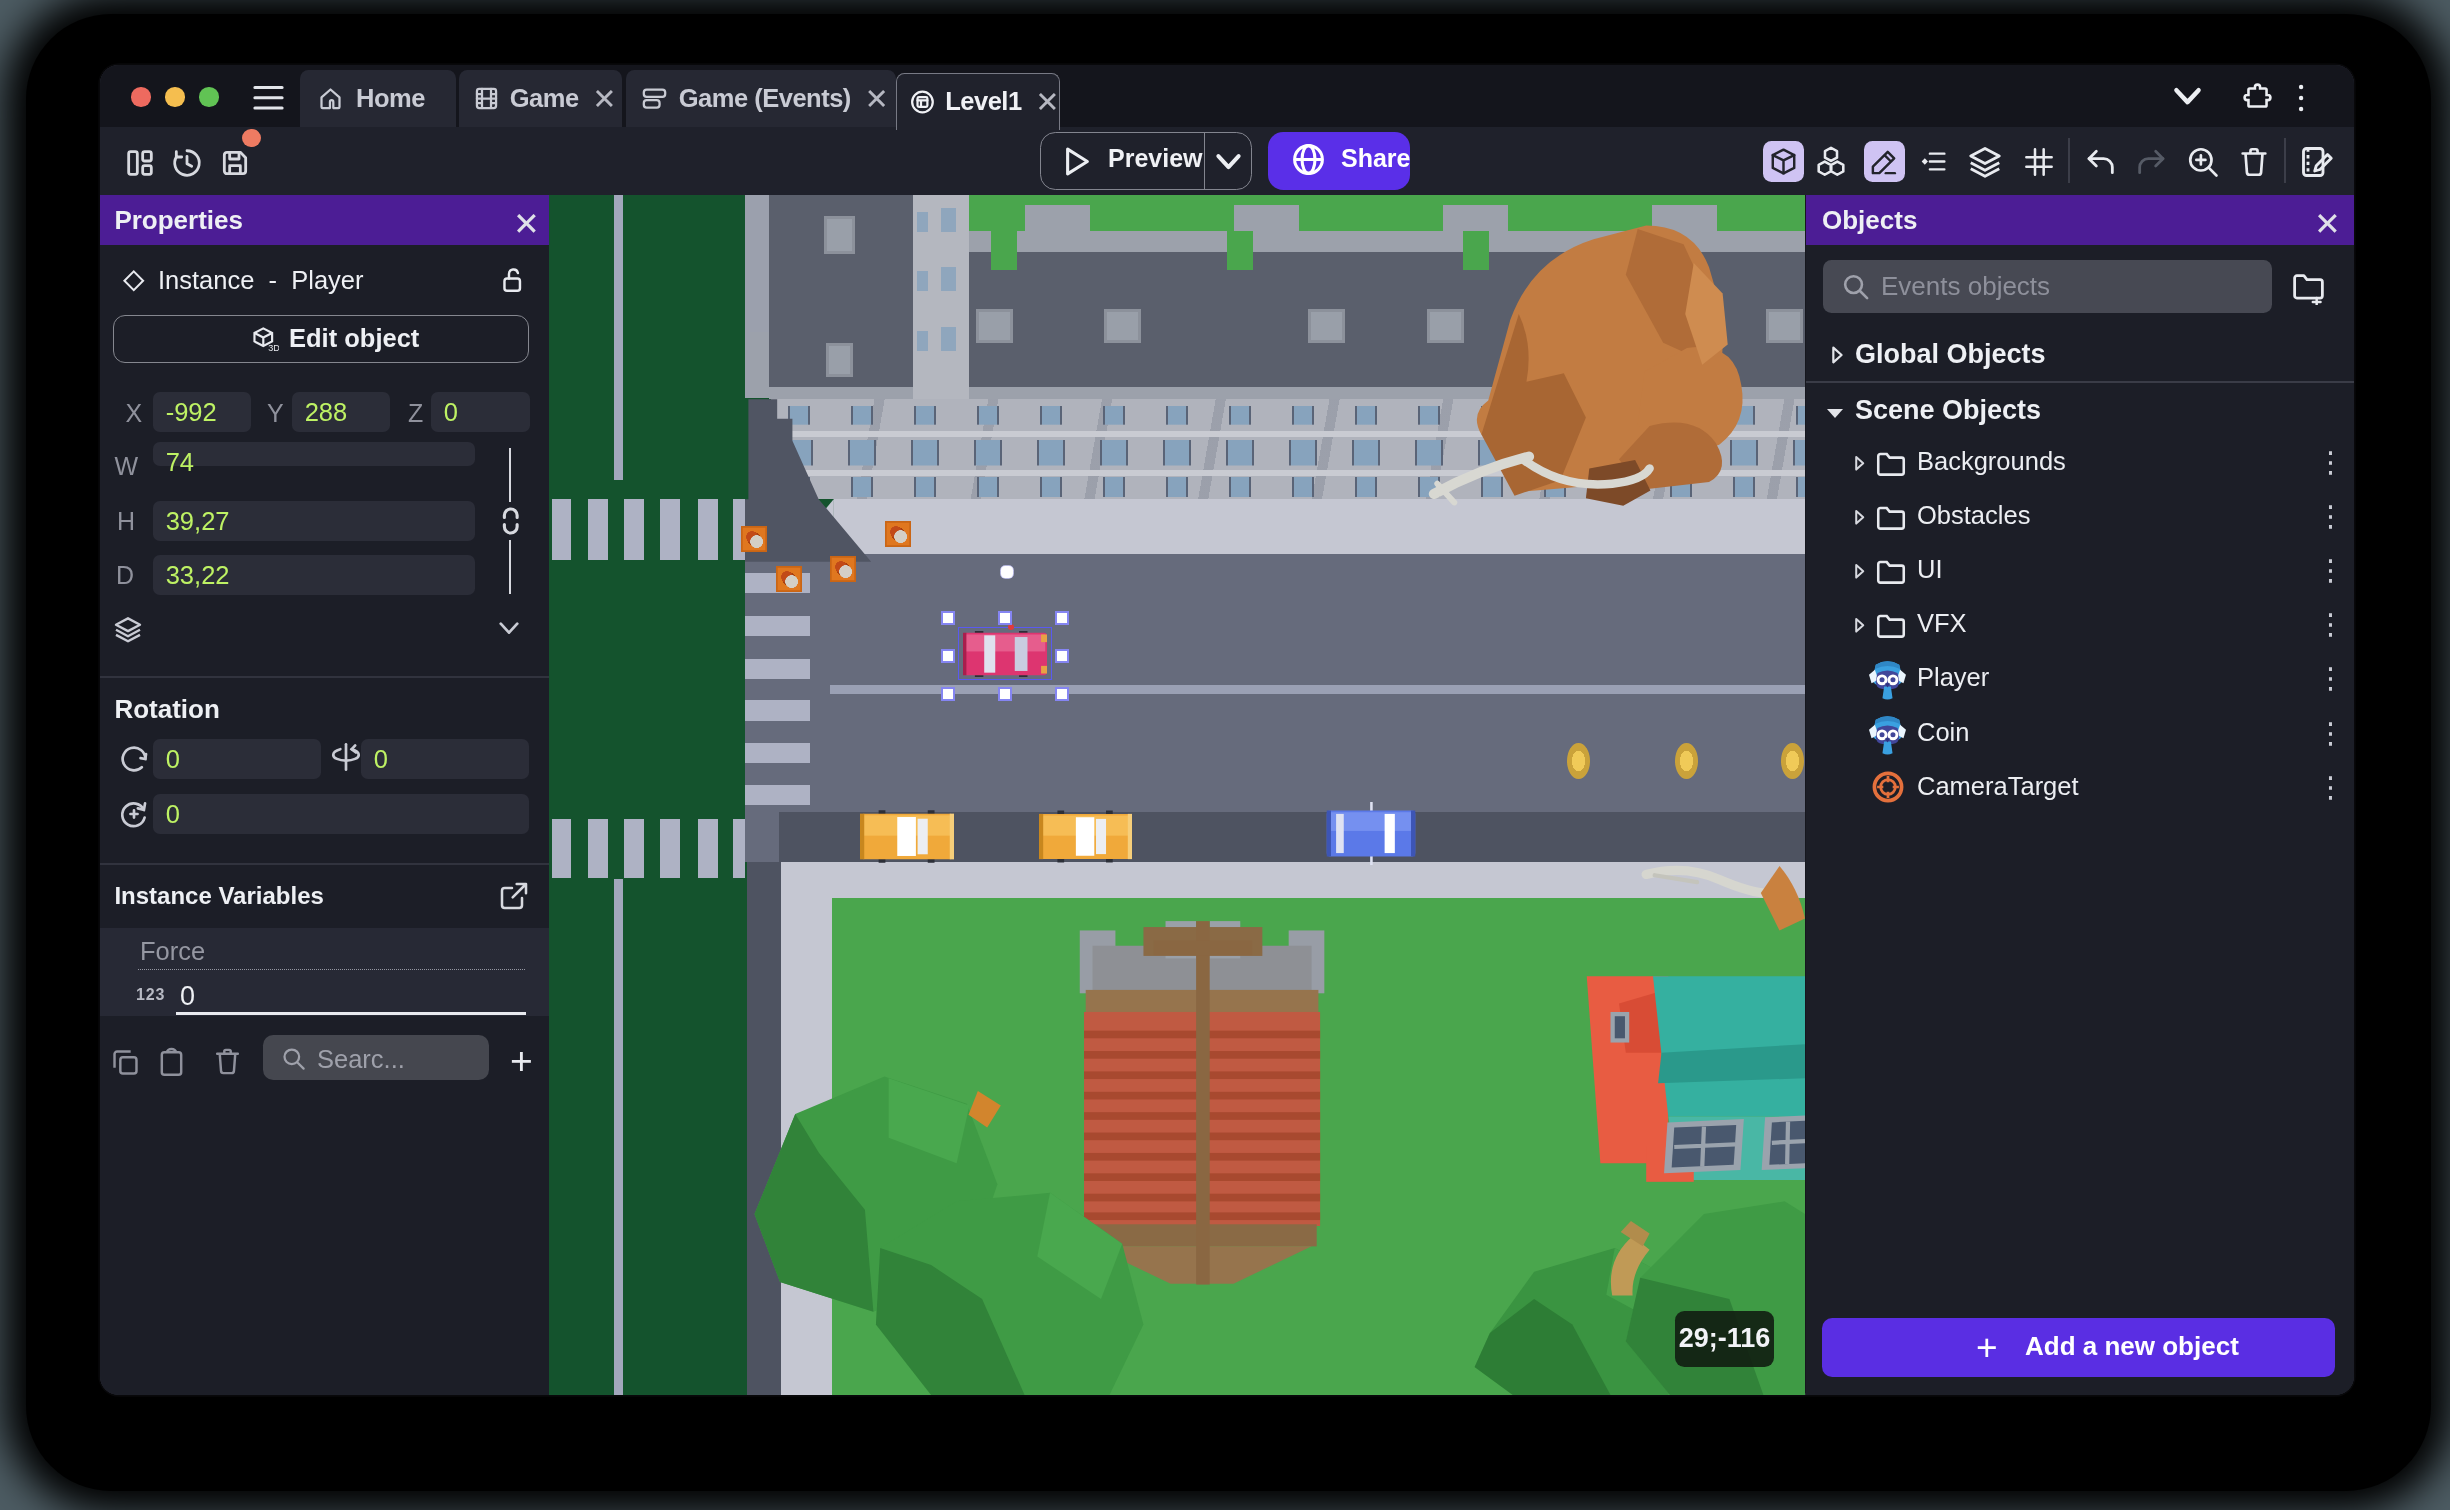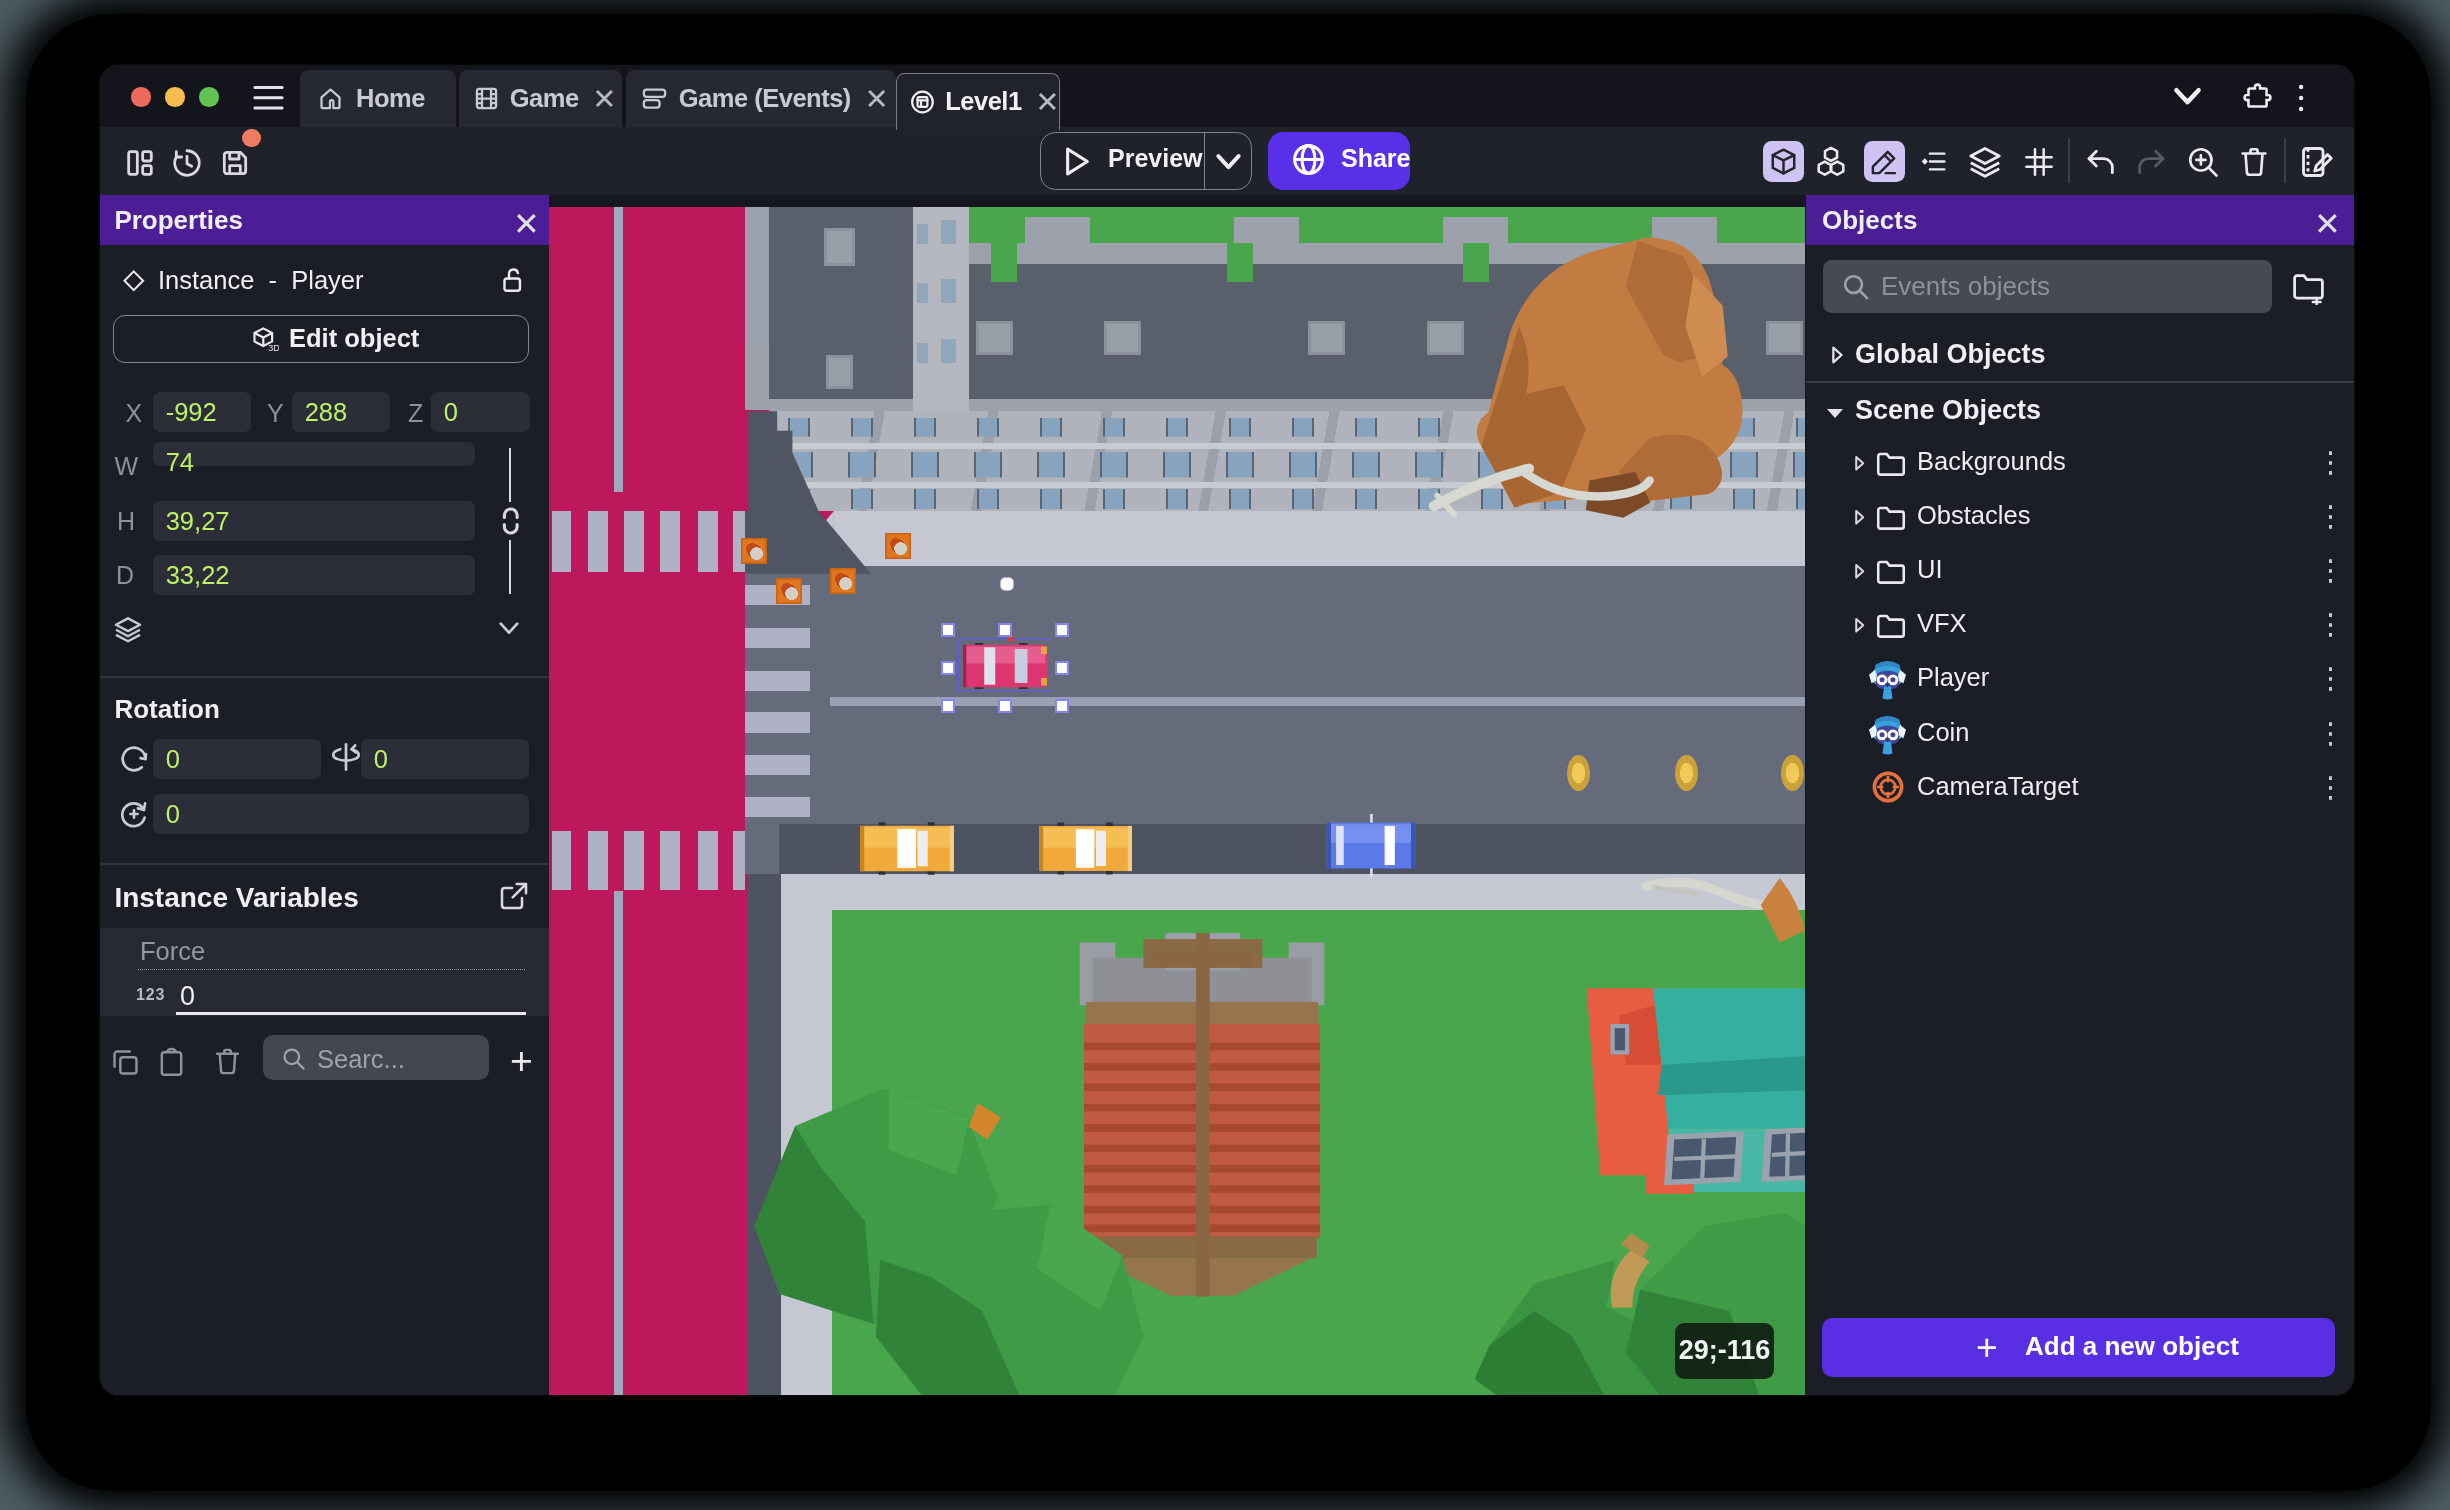--- a/index.html
+++ b/index.html
@@ -16,21 +16,21 @@
 .tab .x { color:#b6b8c2; font-weight:400; font-size:29px; margin-left:13.6px; }
 #tab-active { background:#20222c; border:1.7px solid #787a85; border-bottom:none; color:#f0f1f5; top:7.6px; height:57px; z-index:3; }
 .icon { stroke:#c9cbd4; fill:none; stroke-width:2; stroke-linecap:round; stroke-linejoin:round; }
 
 .panel { position:absolute; top:130px; height:1200px; background:#1c1e27; }
 .phead { position:absolute; left:0; top:0; width:100%; height:50px; background:#4c1d95; color:#eef0f4; font-size:26px; font-weight:700; line-height:50px; }
 .closex { position:absolute; top:10.2px; color:#dfe1e8; font-size:32px; font-weight:400; }
 .field { position:absolute; background:#2b2d38; border-radius:6.8px; color:#bef264; font-size:25.5px; }
 .flabel { position:absolute; color:#8f919c; font-size:25px; }
 
-#scene { position:absolute; left:449px; top:130px; width:1256px; height:1200px; background:#be185d; overflow:hidden;margin-top:12px; }
+#scene { position:absolute; left:449px; top:130px; width:1256px; height:1200px; background:#14532d; overflow:hidden; }
 .rd { position:absolute; background:#666b7c; }
 .cw { position:absolute; background:#aeb2c4; }
 .sw { position:absolute; background:#c5c7d2; }
 .grass { position:absolute; background:#4aa64d; }
 .roof { position:absolute; background:#5a5f6c; }
 .wall { position:absolute; background:#9ca1ab; }
 .vent { position:absolute; background:#999fa9; border:3.4px solid #83899399; }
 .objrow { position:absolute; left:0; width:548px; height:37px; color:#eceef2; font-size:25.5px; }
 .objrow > span:not(.dots):not(.alien) { position:absolute; left:111px; top:1.7px; }
 .objrow .caret { position:absolute; left:44px; top:8.5px; }
@@ -292,21 +292,21 @@
       <div class="field" style="left:261px;top:544px;width:168px;height:40px;line-height:40px;"><span style="margin-left:12.7px;">0</span></div>
       <svg class="abs" style="left:17px;top:602px;" width="34" height="34" viewBox="0 0 24 24">
           <g fill="none" stroke="#c9cbd4" stroke-width="1.9" stroke-linecap="round">
             <path d="M19.5 14.5a8 8 0 1 1-.6-5.5"></path>
             <path d="M19.8 4.5 19 9l-4.3-1"></path>
             <path d="M12 9.5v5M9.5 12h5"></path>
           </g>
         </svg>
       <div class="field" style="left:53px;top:599px;width:376px;height:40px;line-height:40px;"><span style="margin-left:12.7px;">0</span></div>
       <div class="abs" style="left:0;top:668px;width:449px;height:1.7px;background:#31333e;"></div>
-      <div class="abs" style="left:14.4px;top:687px;color:#eef0f4;font-size:28px;font-weight:700;">Instance Variables</div>
+      <div class="abs" style="left:14.4px;top:687px;color:#eef0f4;font-size:24px;font-weight:700;">Instance Variables</div>
       <svg class="abs" style="left:398px;top:685px;" width="32" height="32" viewBox="0 0 24 24">
           <g fill="none" stroke="#d7d9df" stroke-width="1.9" stroke-linecap="round" stroke-linejoin="round">
             <path d="M18 13.5V19a 2 2 0 0 1-2 2H5a2 2 0 0 1-2-2V8a2 2 0 0 1 2-2h5.5"></path>
             <path d="M14 3h7v7M21 3 11 13"></path>
           </g>
         </svg>
       <div class="abs" style="left:0;top:733px;width:449px;height:88px;background:#272935;"></div>
       <div class="abs" style="left:40px;top:742px;color:#9597a2;font-size:25.5px;">Force</div>
       <div class="abs" style="left:38px;top:774px;width:387px;height:0;border-bottom:1.7px dotted #9597a2;"></div>
       <div class="abs" style="left:36px;top:791px;color:#b8bac4;font-size:16px;font-weight:700;letter-spacing:0.8px;">123</div>

